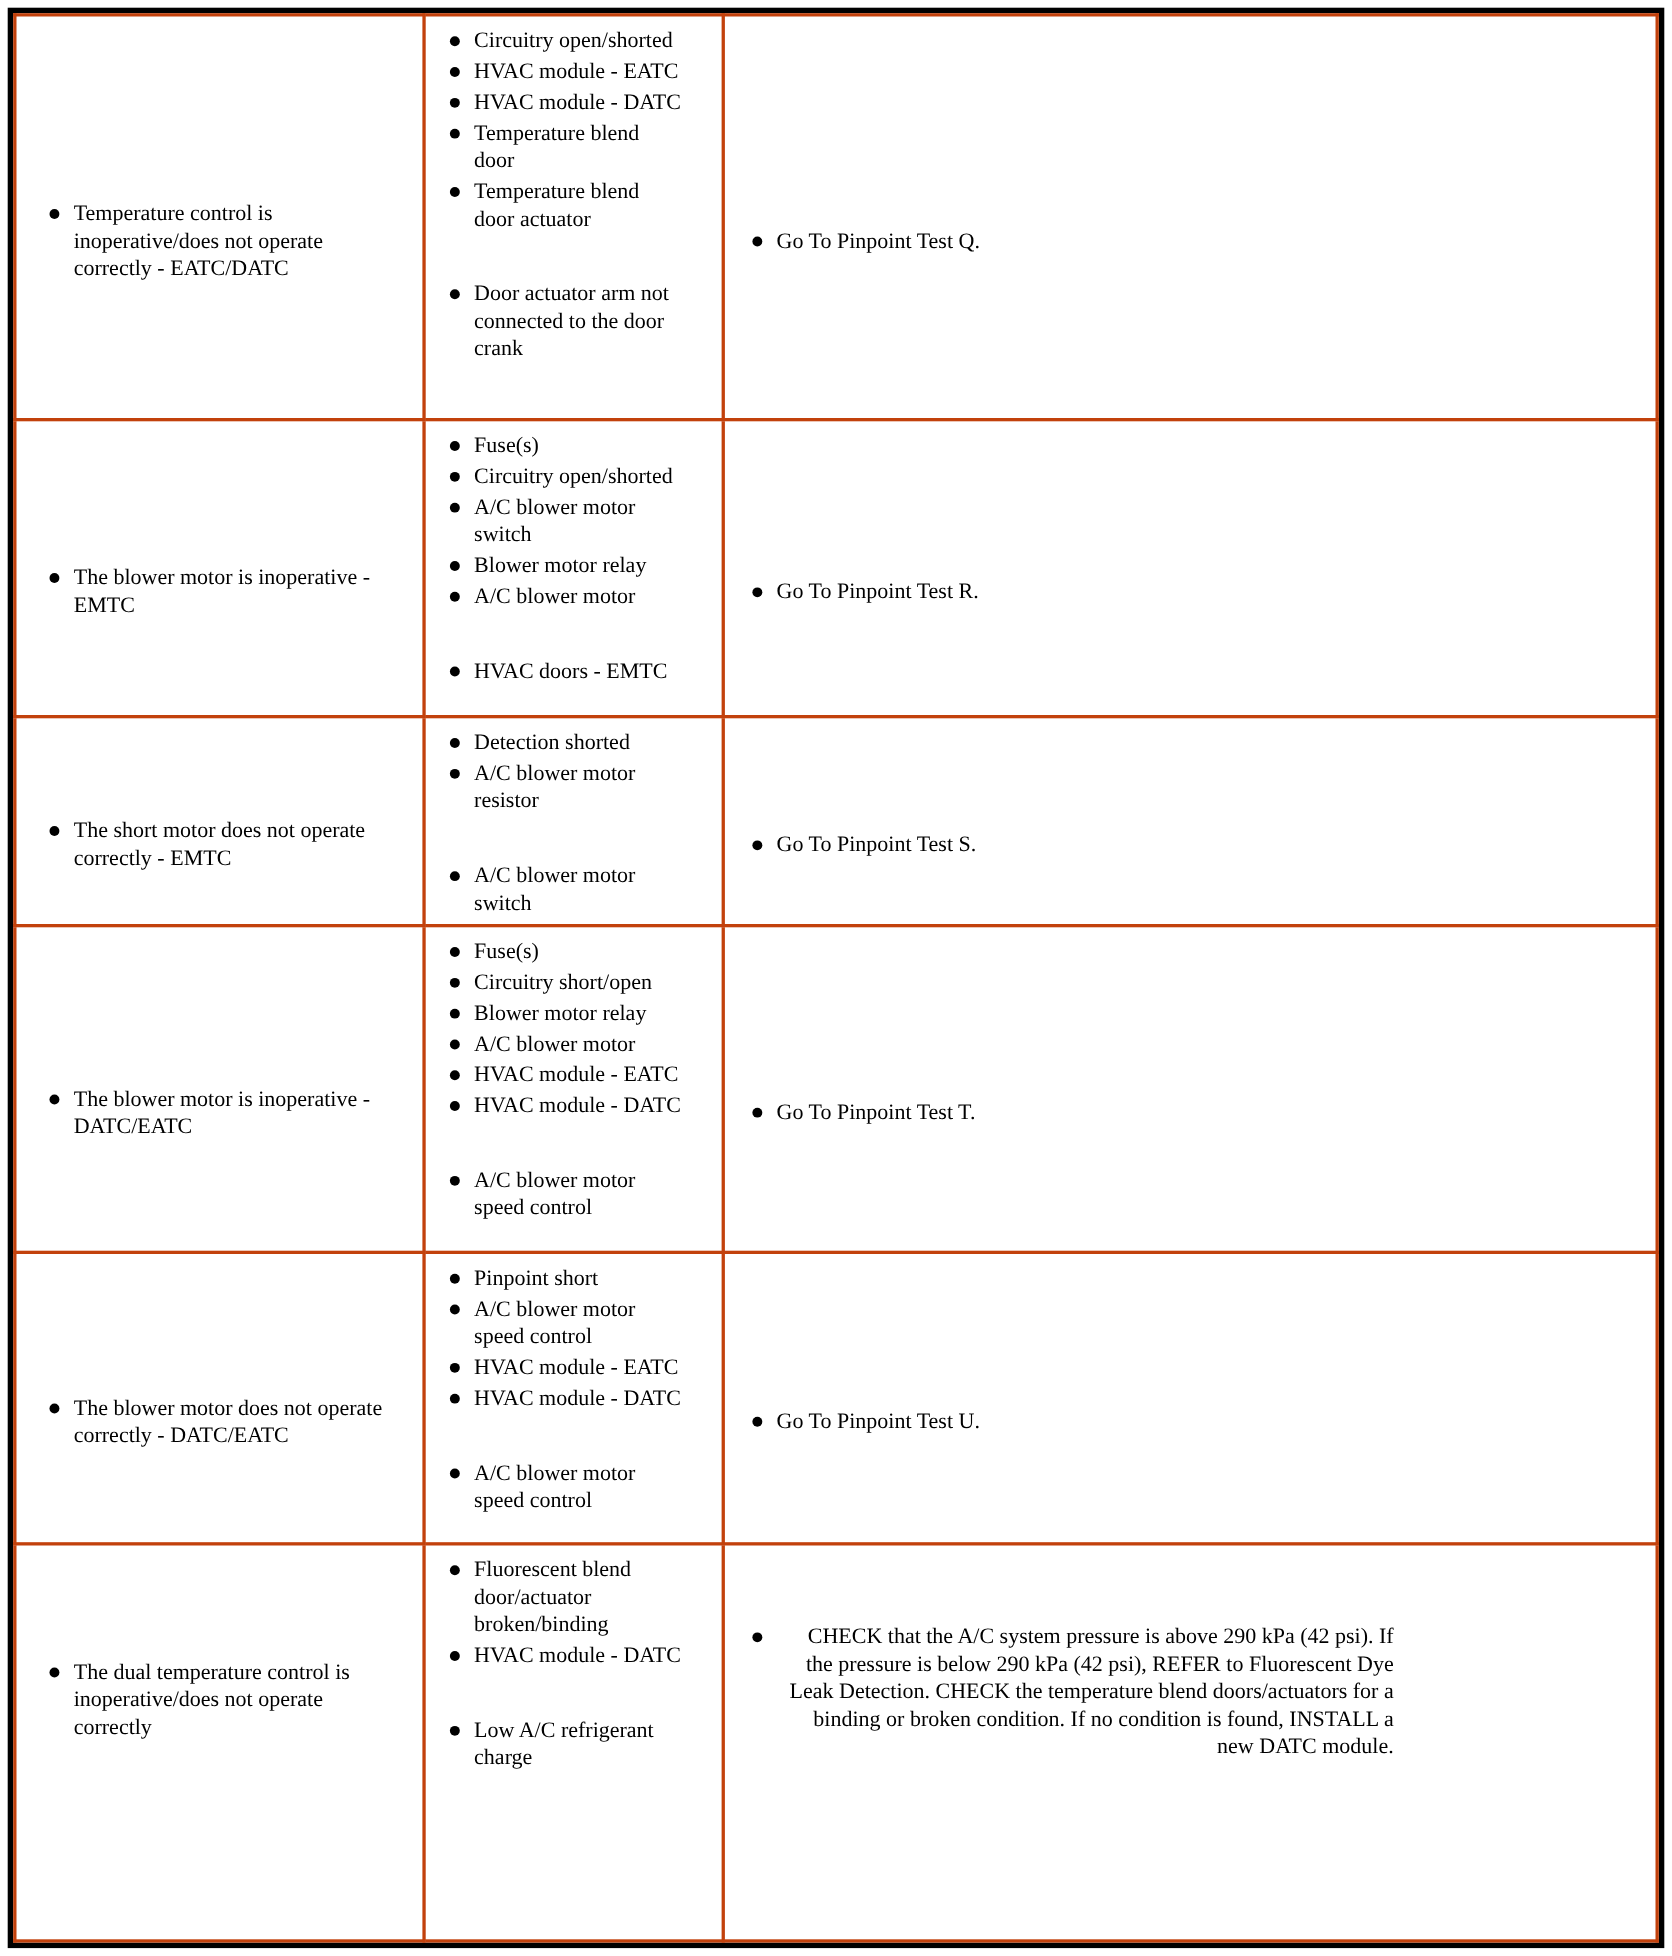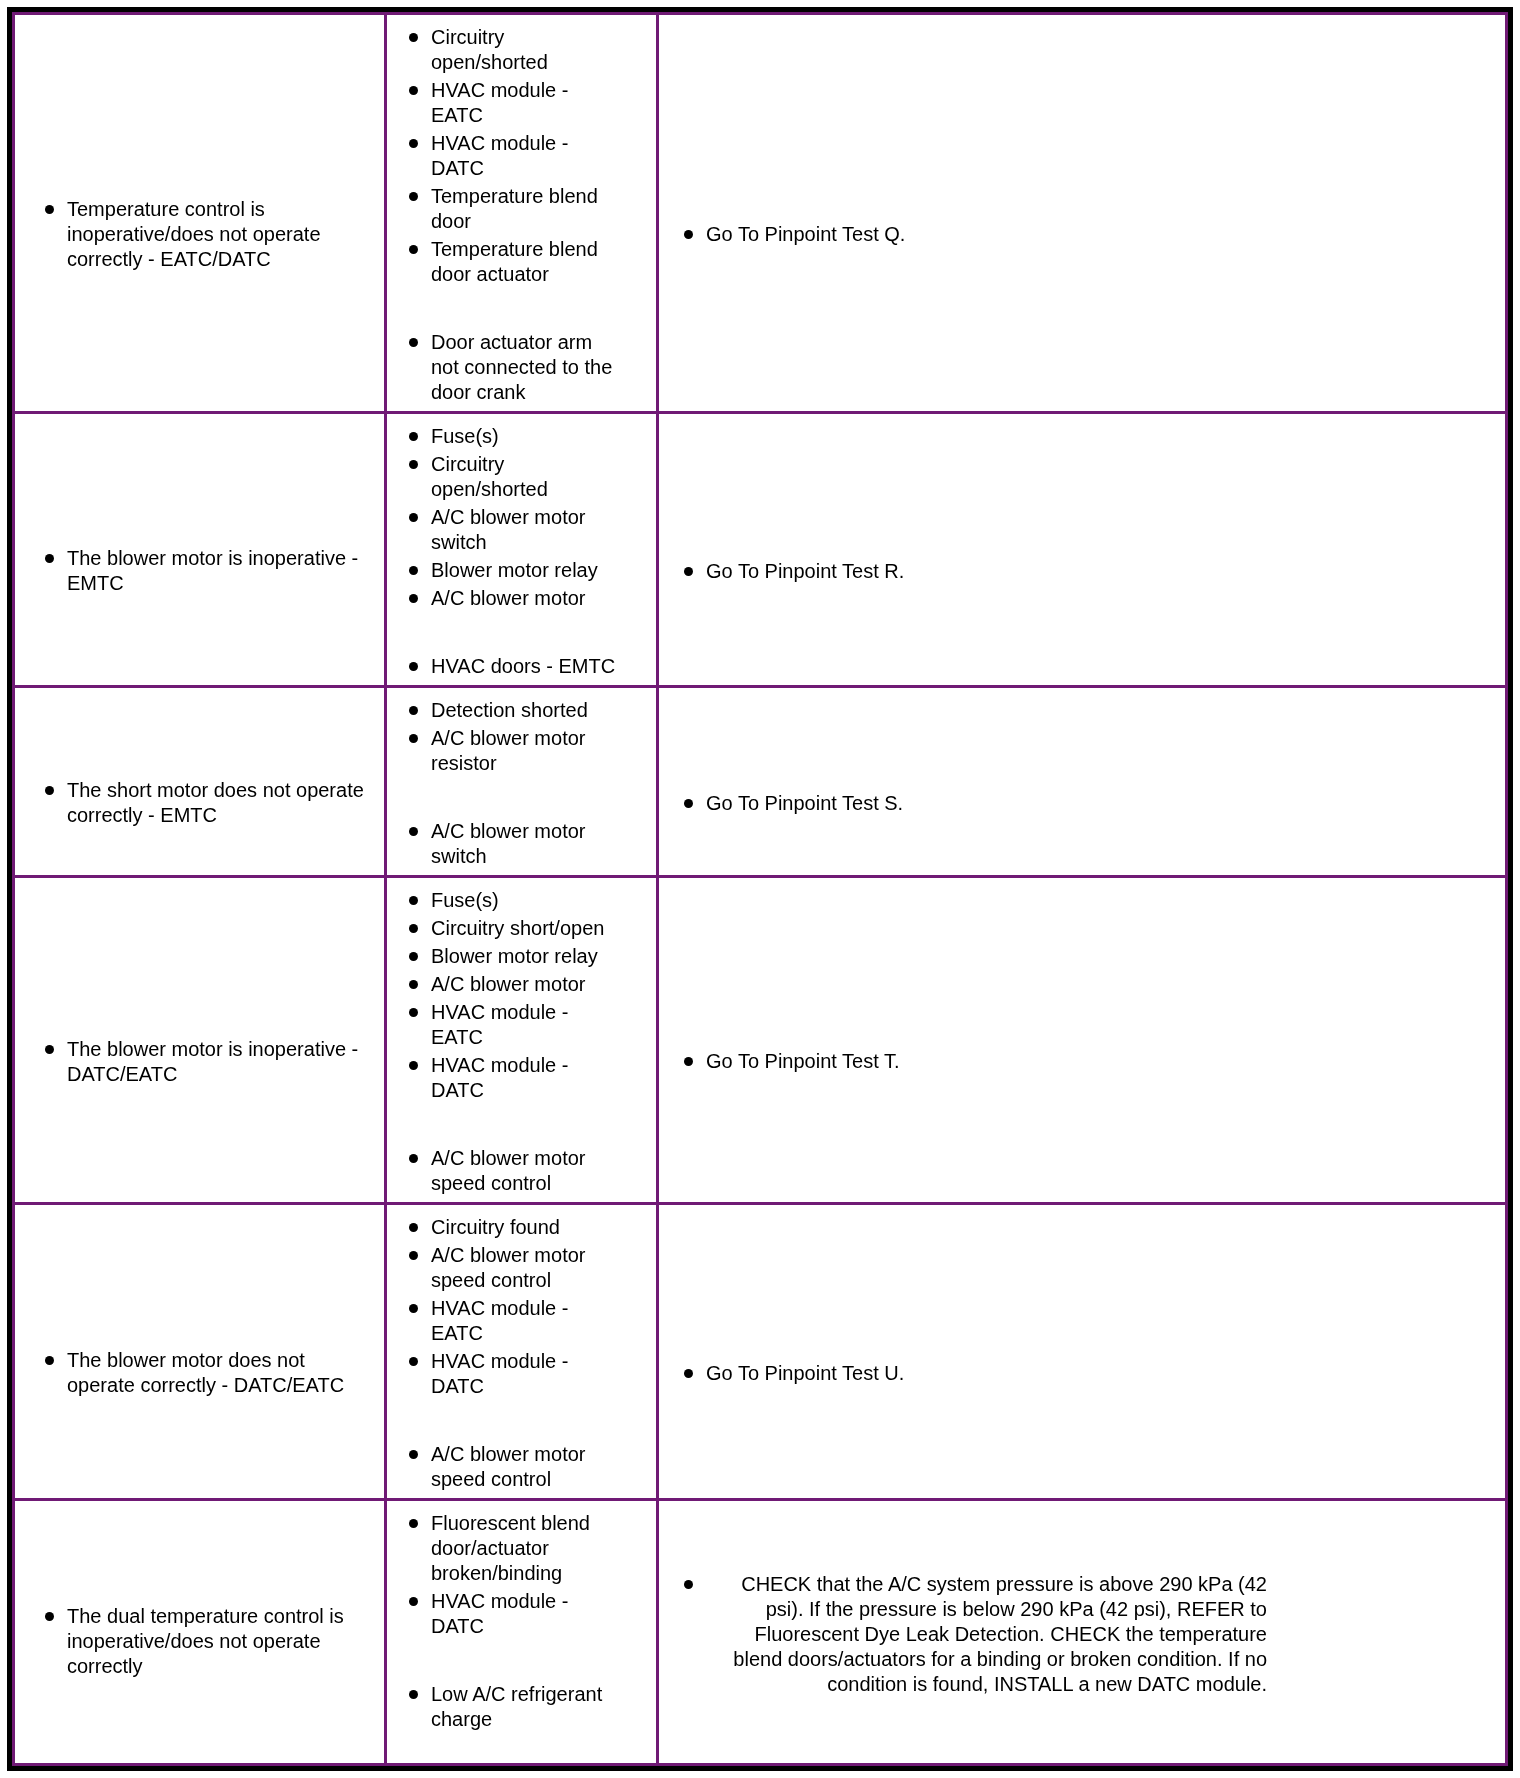--- a/index.html
+++ b/index.html
@@ -27,22 +27,23 @@
     width: 100%;
     height: 100%;
     border-collapse: collapse;
     table-layout: fixed;
     font-size: 20px;
     line-height: 25px;
   }
   col.w1 { width: 372px; }
   col.w2 { width: 272px; }
   table.diag td {
-    border: 3px solid #701a75;
+    border: 3px solid #c2410c;
     box-sizing: border-box;
+    font-family: Liberation Serif, serif;
   }
   td.c1 {
     vertical-align: middle;
     padding: 10px 15px 10px 30px;
   }
   td.c2 {
     vertical-align: top;
     padding: 10px 36px 6px 22px;
   }
   td.c3 {
@@ -244,21 +245,21 @@
         <tr>
           <td class="c1">
             <div class="item">
               <span class="bullet"></span>
               <span class="txt">The blower motor does not operate correctly - DATC/EATC</span>
             </div>
           </td>
           <td class="c2">
             <div class="item">
                 <span class="bullet"></span>
-                <span class="txt">Circuitry found</span>
+                <span class="txt">Pinpoint short</span>
               </div>
             <div class="item">
                 <span class="bullet"></span>
                 <span class="txt">A/C blower motor speed control</span>
               </div>
             <div class="item">
                 <span class="bullet"></span>
                 <span class="txt">HVAC module - EATC</span>
               </div>
             <div class="item">

